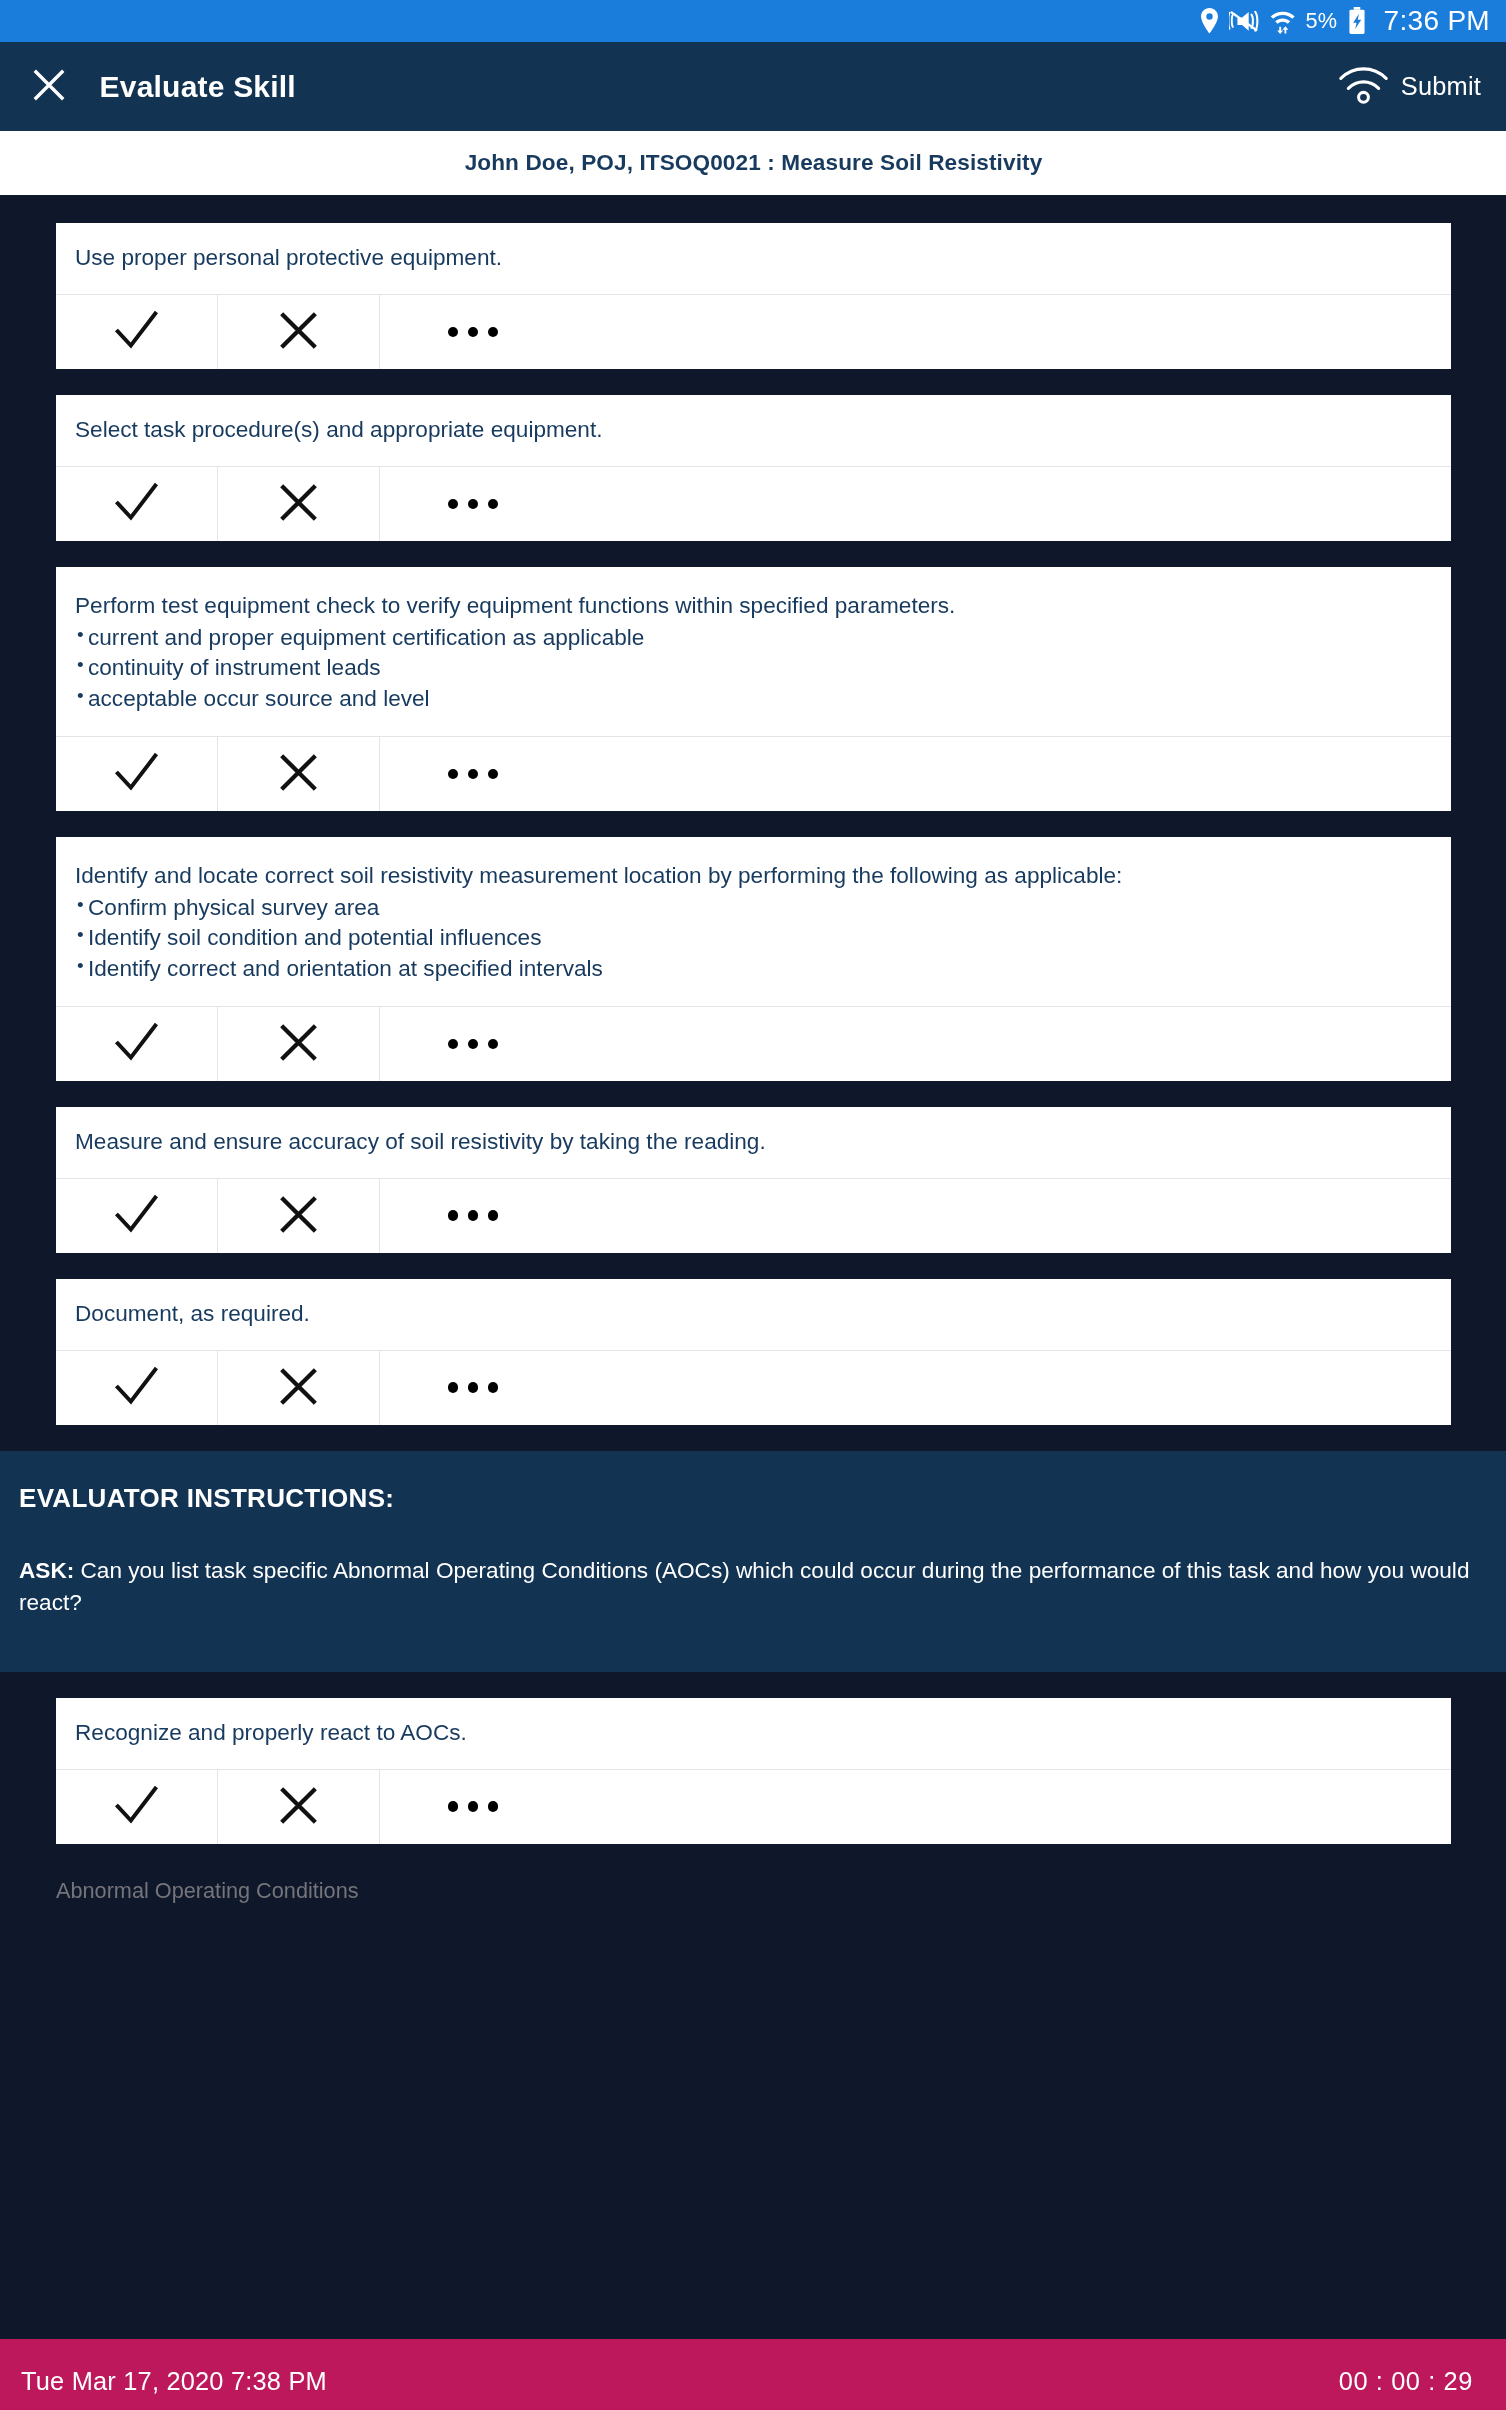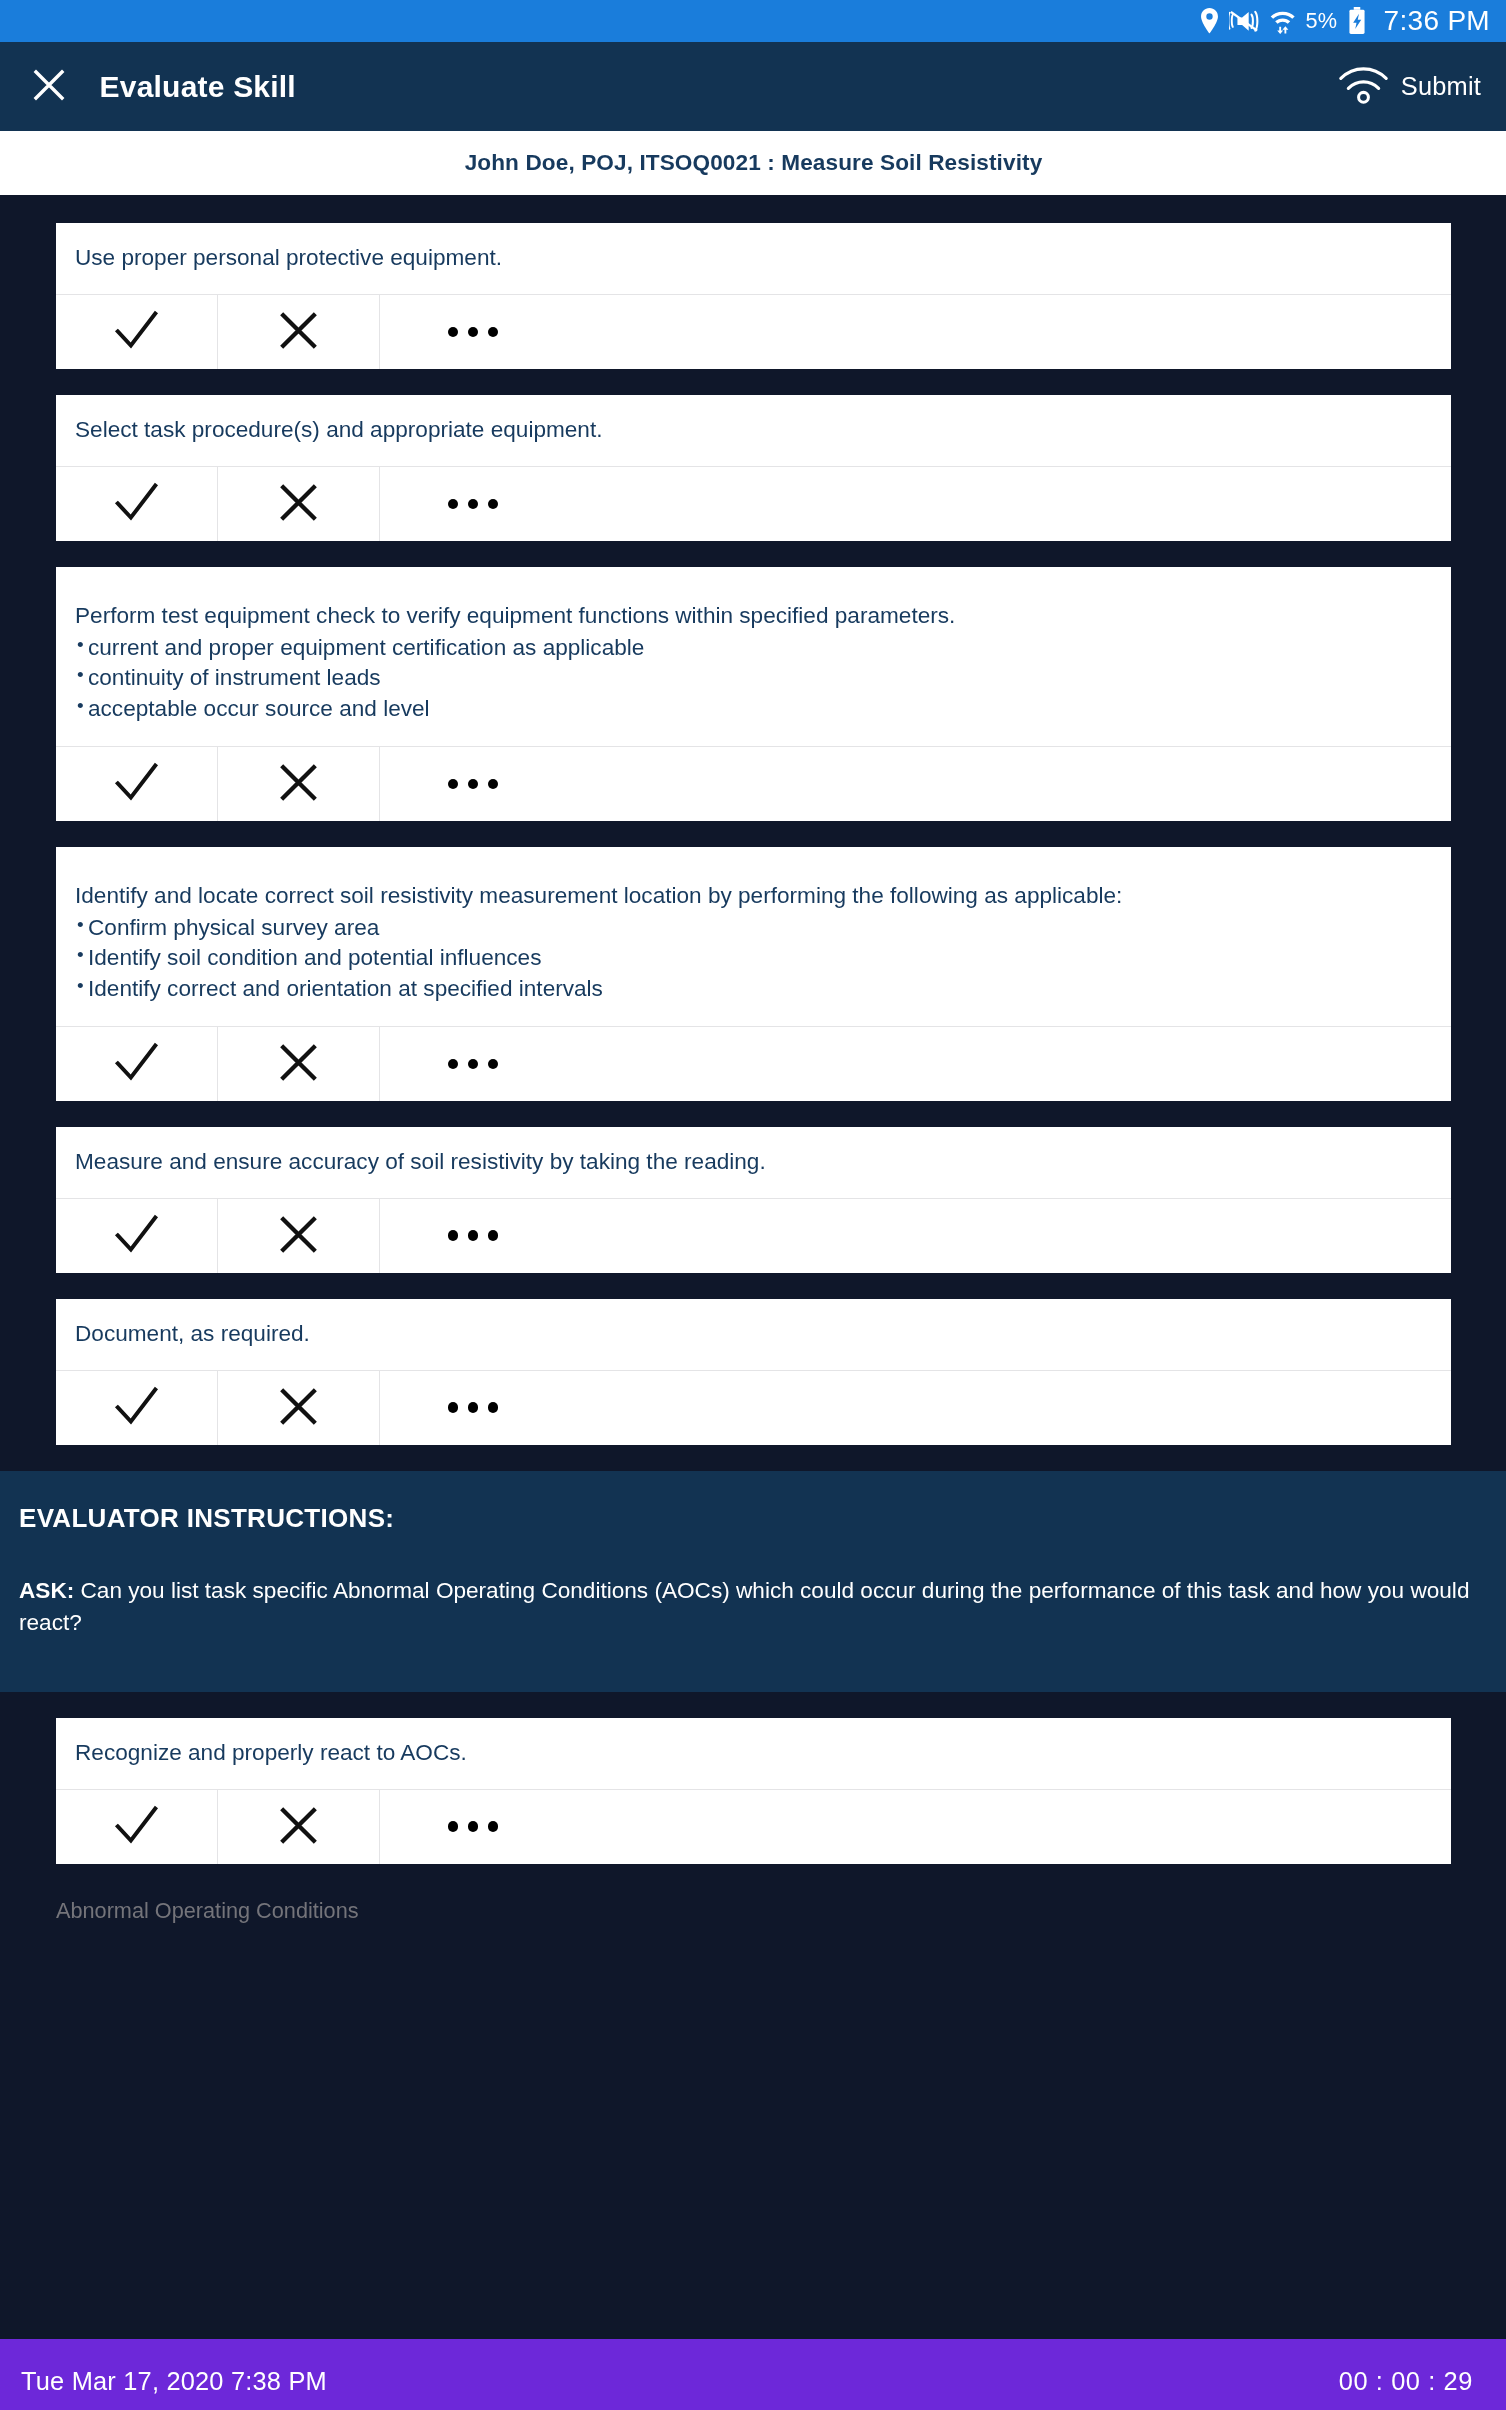--- a/index.html
+++ b/index.html
@@ -130,21 +130,21 @@
     padding-left: 13px;
     position: relative;
   }
   .card-text ul li::before {
     content: "\2022";
     position: absolute;
     left: 1.9px;
     top: -0.9px;
     font-size: 19px;
   }
-  .card-text.tall { min-height: 160px; justify-content: center; padding-top: 35px; }
+  .card-text.tall { min-height: 160px; justify-content: center; padding-top: 25px; }
 
   .btn-row {
     display: flex;
     border-top: 1.9px solid #e4e4e6;
     height: 75px;
   }
   .btn {
     display: flex;
     align-items: center;
     justify-content: center;
@@ -182,21 +182,21 @@
     font-size: 21.7px;
     padding: 34px 0 0 56px;
   }
 
   
   .bottombar {
     position: absolute;
     left: 0; bottom: 0;
     width: 1507px;
     height: 72px;
-    background: #6d28d9;
+    background: #be185d;
     display: flex;
     align-items: center;
     justify-content: space-between;
     padding: 12px 34px 0 21px;
     gap: 20px;
   }
   .bottombar .date { color: #ffffff; font-size: 25.4px; letter-spacing: 0.2px; }
   .bottombar .timer { color: #ffffff; font-size: 25.4px; letter-spacing: 0.6px; }
 </style>
 </head>

